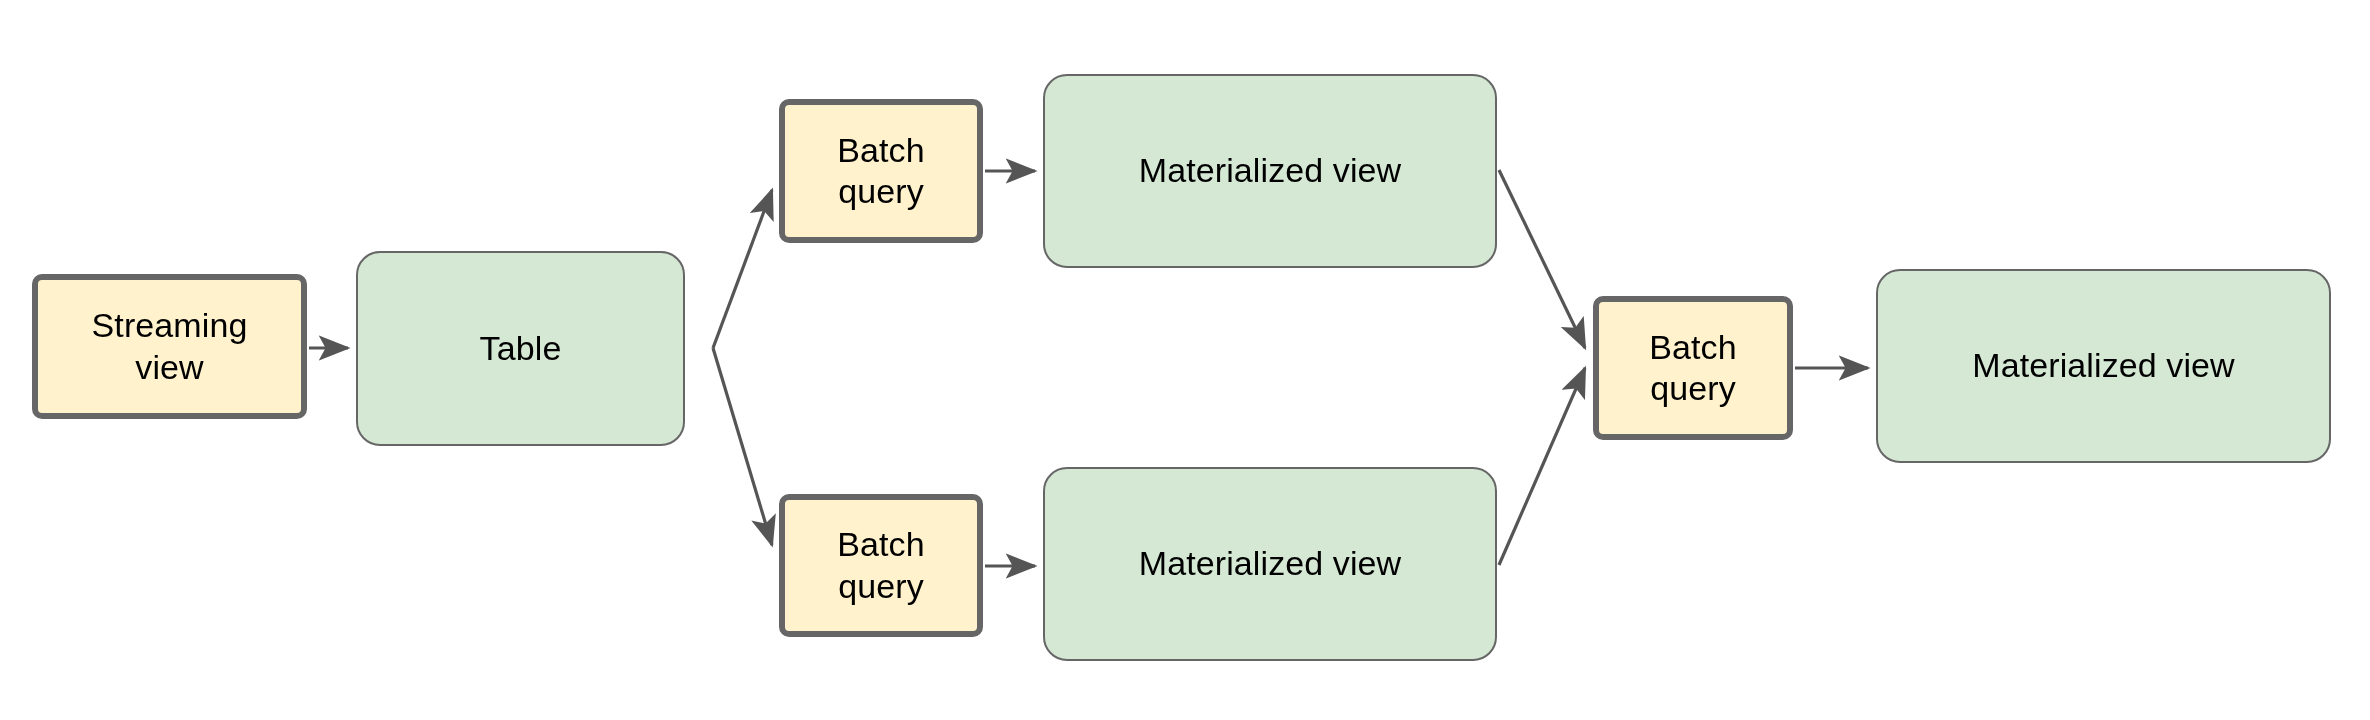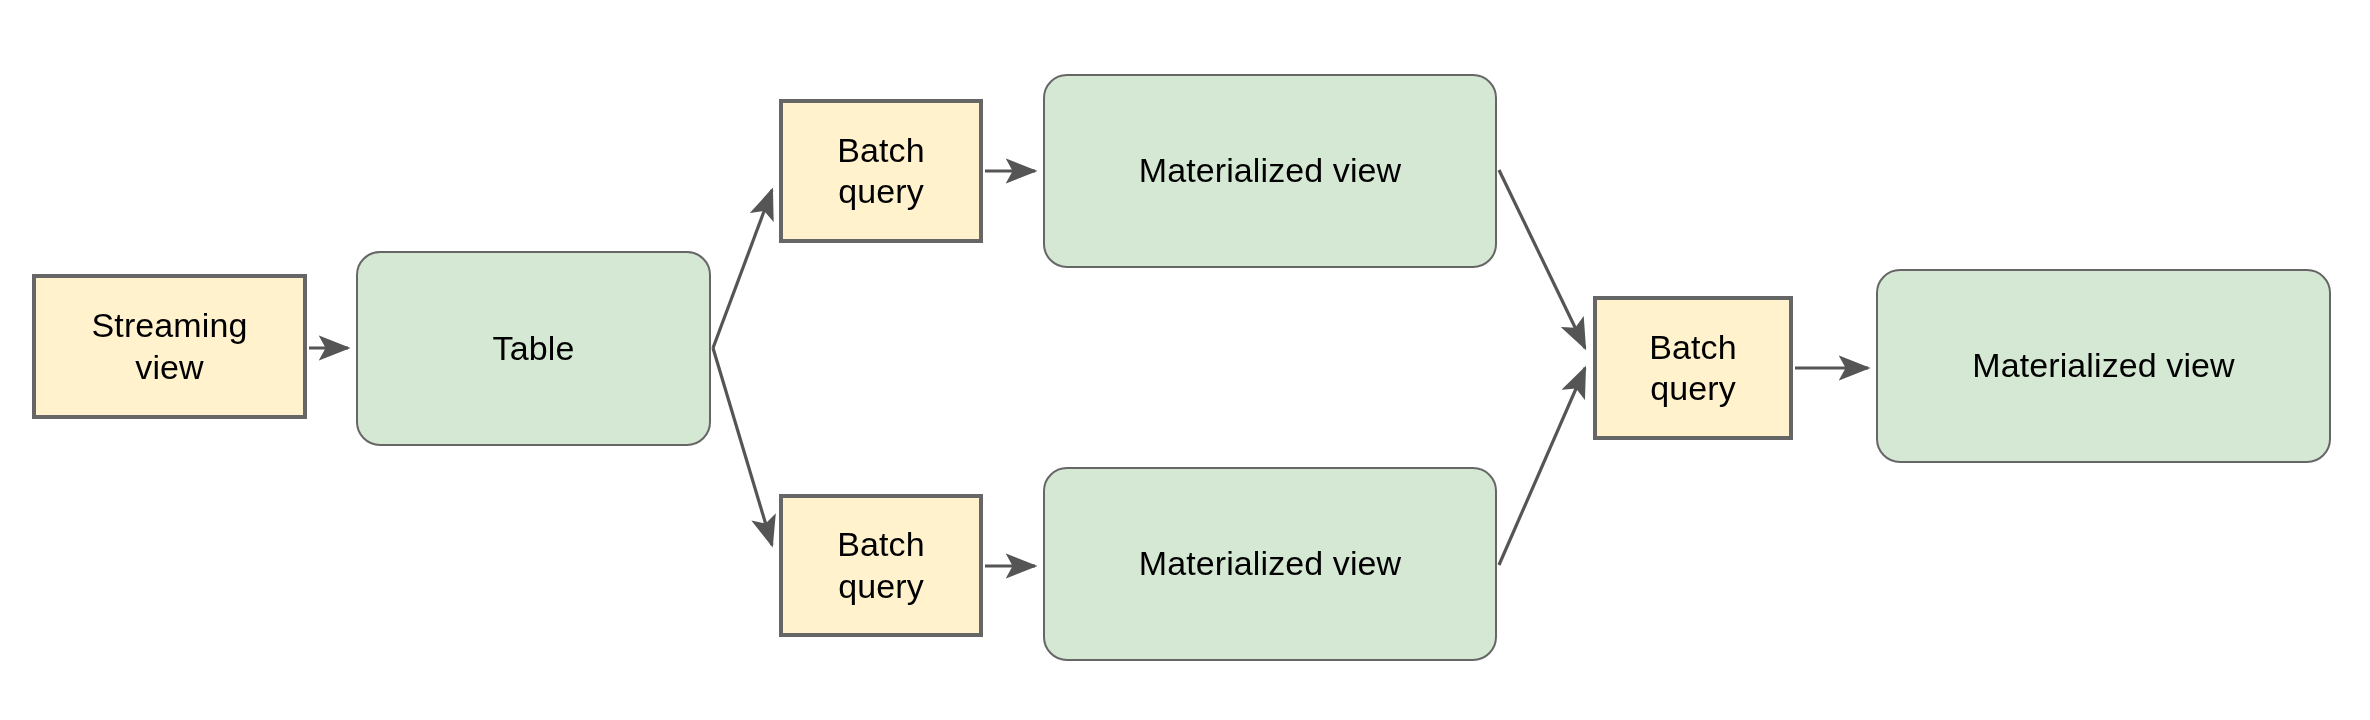--- a/index.html
+++ b/index.html
@@ -23,22 +23,22 @@
     justify-content: center;
     text-align: center;
     color: #000000;
     font-size: 34px;
     line-height: 1.22;
     letter-spacing: 0.1px;
     z-index: 2;
   }
   .node.process {
     background: #fff2cc;
-    border: 4px solid #be185d;
-    border-radius: 0;
+    border: 6px solid #be185d;
+    border-radius: 10px;
   }
   .node.store {
     background: #d5e8d4;
     border: 2px solid #666666;
     border-radius: 24px;
   }
   .node .label {
     display: block;
     white-space: pre-line;
     pointer-events: none;
@@ -74,21 +74,21 @@
         <polyline points="1499,565 1585,368" stroke="#555555" marker-end="url(#arrowhead)"></polyline>
         <polyline points="1795,368 1868,368" stroke="#555555" marker-end="url(#arrowhead)"></polyline>
       </g>
   </svg>
 
   <div class="node process" style="left: 32px; top: 274px; width: 275px; height: 145px; background: rgb(255, 242, 204); border-color: rgb(102, 102, 102); color: rgb(0, 0, 0);">
     <span class="label">Streaming
 view</span>
   </div>
 
-  <div class="node store" style="left: 356px; top: 251px; width: 355px; height: 195px; background: rgb(213, 232, 212); border-color: rgb(102, 102, 102); color: rgb(0, 0, 0);">
+  <div class="node store" style="left: 356px; top: 251px; width: 329px; height: 195px; background: rgb(213, 232, 212); border-color: rgb(102, 102, 102); color: rgb(0, 0, 0);">
     <span class="label">Table</span>
   </div>
 
   <div class="node process" style="left: 779px; top: 99px; width: 204px; height: 144px; background: rgb(255, 242, 204); border-color: rgb(102, 102, 102); color: rgb(0, 0, 0);">
     <span class="label">Batch
 query</span>
   </div>
 
   <div class="node store" style="left: 1043px; top: 74px; width: 454px; height: 194px; background: rgb(213, 232, 212); border-color: rgb(102, 102, 102); color: rgb(0, 0, 0);">
     <span class="label">Materialized view</span>

